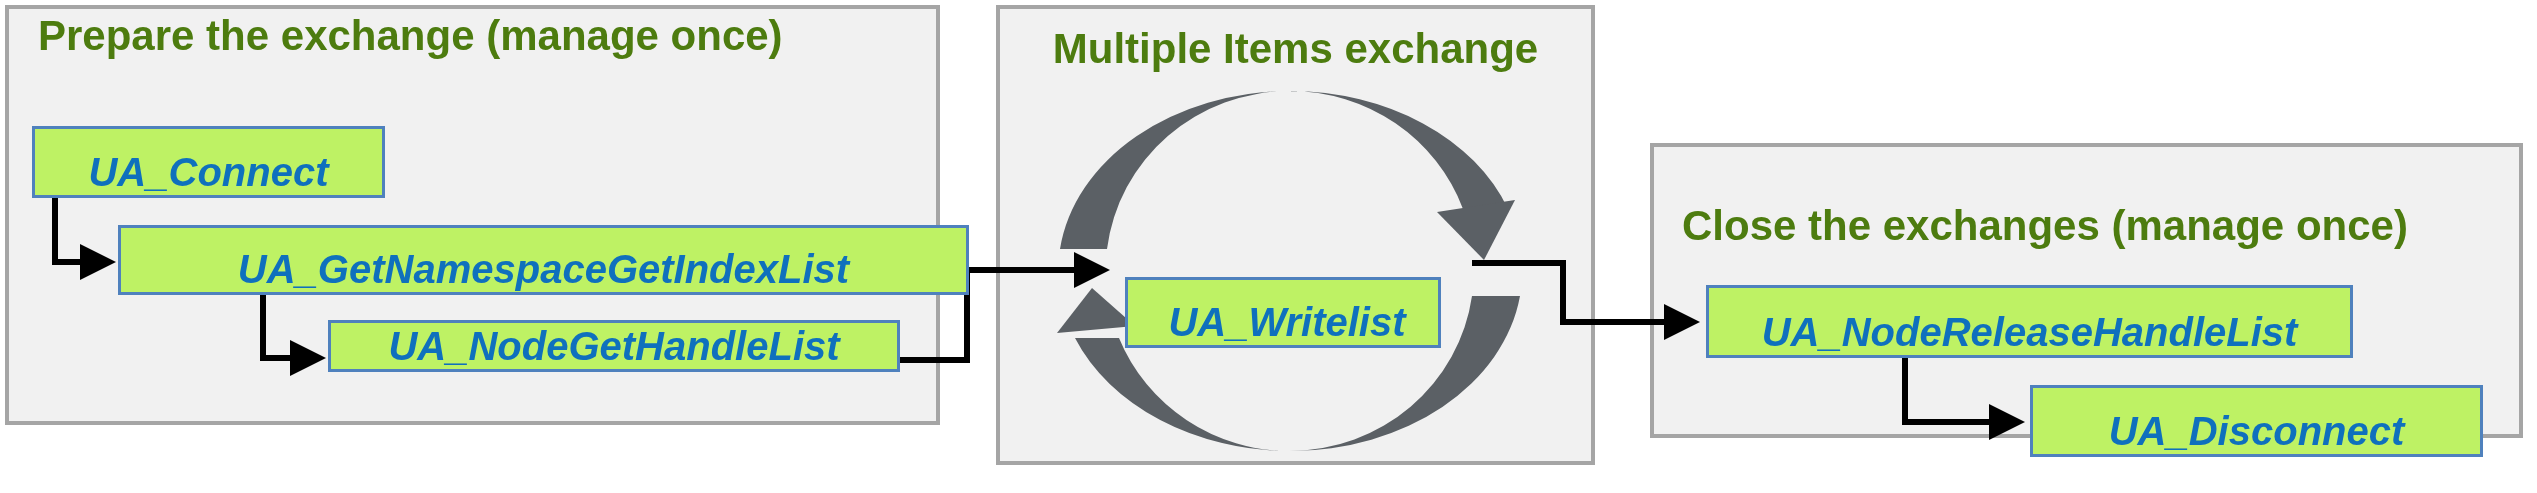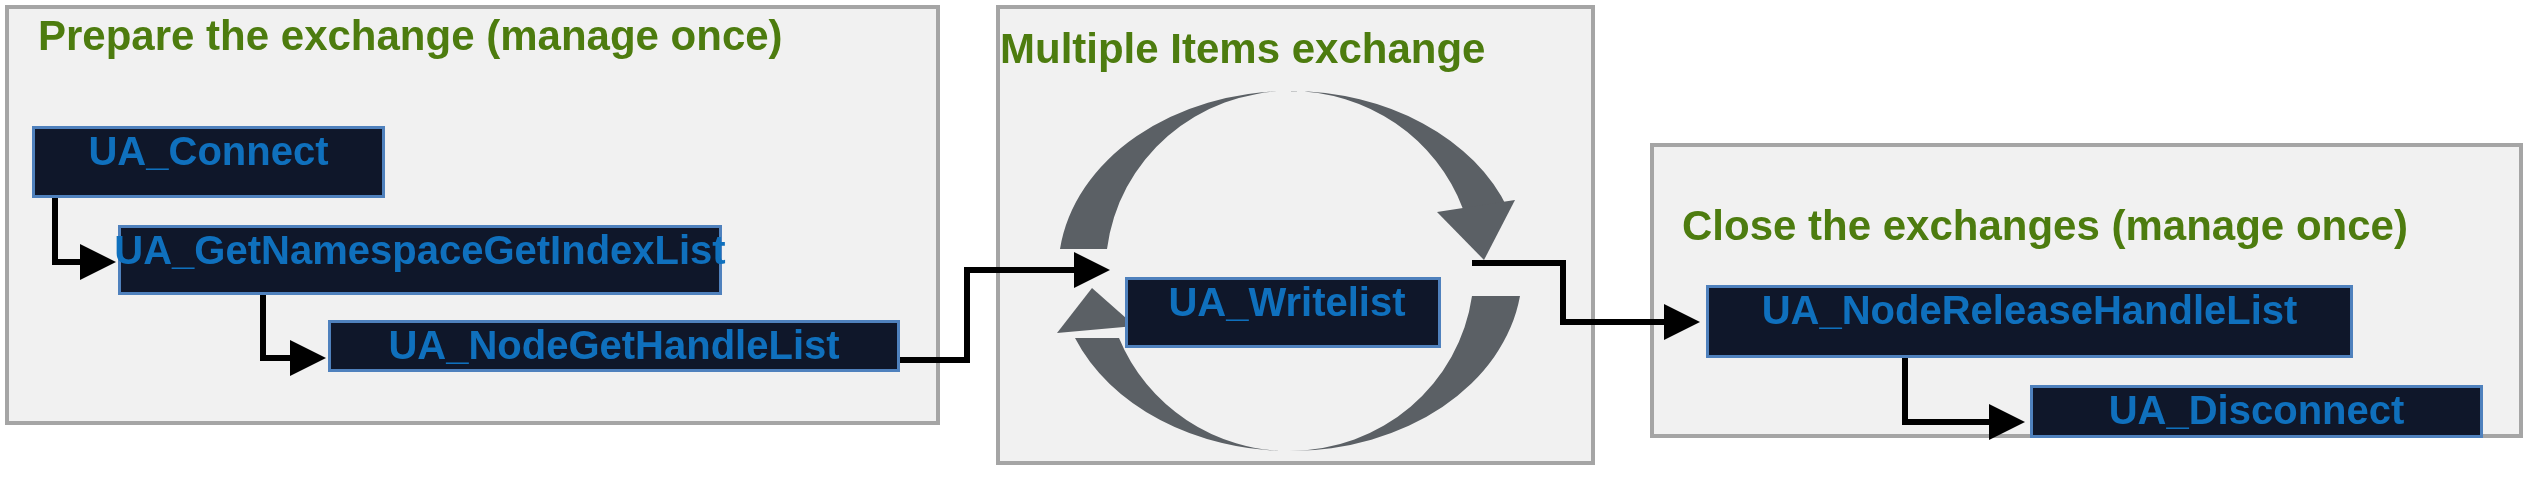--- a/index.html
+++ b/index.html
@@ -19,26 +19,27 @@
   .panel-title{
     position:absolute;
     font-size:42px;
     font-weight:700;
     color:#4d7c0f;
     white-space:nowrap;
     line-height:1.1;
   }
   .func-box{
     position:absolute;
-    background:#0f172a;
+    background:#bef264;
     border:3px solid #4f81bd;
     box-sizing:border-box;
     display:flex;
-    align-items:flex-start;
+    align-items:flex-end;
     justify-content:center;
+    font-style:italic;
   }
   .func-box span{
     font-size:40px;
     font-weight:700;
     color:#0f70bd;
     white-space:nowrap;
   }
   #overlay{
     position:absolute;
     left:0;top:0;
@@ -48,21 +49,21 @@
 </head>
 <body>
 
 <div id="stage">
 
   <div class="panel" style="left:5px;top:5px;width:935px;height:420px;">
     <div class="panel-title" style="left:29px;top:4px;">Prepare the exchange (manage once)</div>
   </div>
 
   <div class="panel" style="left:996px;top:5px;width:599px;height:460px;">
-    <div class="panel-title" style="left:0;right:0;top:17px;">Multiple Items exchange</div>
+    <div class="panel-title" style="left:0;right:0;top:17px;text-align:center;">Multiple Items exchange</div>
   </div>
 
   <div class="panel" style="left:1650px;top:143px;width:873px;height:295px;">
     <div class="panel-title" style="left:28px;top:56px;">Close the exchanges (manage once)</div>
   </div>
 
   <svg id="overlay" viewBox="0 0 2537 493">
     <g fill="#5b6065" stroke="none">
 
       <path d="M 1290 91 A 232 180 0 0 1 1508 209 L 1463 209 A 184 180 0 0 0 1290 91 Z"></path>
@@ -87,34 +88,34 @@
       <polygon points="1074,252 1074,288 1110,270"></polygon>
       <polygon points="1664,304 1664,340 1700,322"></polygon>
       <polygon points="1989,404 1989,440 2025,422"></polygon>
     </g>
   </svg>
 
   <div class="func-box" style="left:32px;top:126px;width:353px;height:72px;">
     <span>UA_Connect</span>
   </div>
 
-  <div class="func-box" style="left:118px;top:225px;width:604px;height:70px;">
+  <div class="func-box" style="left:118px;top:225px;width:851px;height:70px;">
     <span>UA_GetNamespaceGetIndexList</span>
   </div>
 
   <div class="func-box" style="left:328px;top:320px;width:572px;height:52px;">
     <span>UA_NodeGetHandleList</span>
   </div>
 
 
   <div class="func-box" style="left:1125px;top:277px;width:316px;height:71px;padding-left:8px;">
     <span>UA_Writelist</span>
   </div>
 
   <div class="func-box" style="left:1706px;top:285px;width:647px;height:73px;">
     <span>UA_NodeReleaseHandleList</span>
   </div>
 
-  <div class="func-box" style="left:2030px;top:385px;width:453px;height:53px;">
+  <div class="func-box" style="left:2030px;top:385px;width:453px;height:72px;">
     <span>UA_Disconnect</span>
   </div>
 
 </div>
 
 </body></html>

